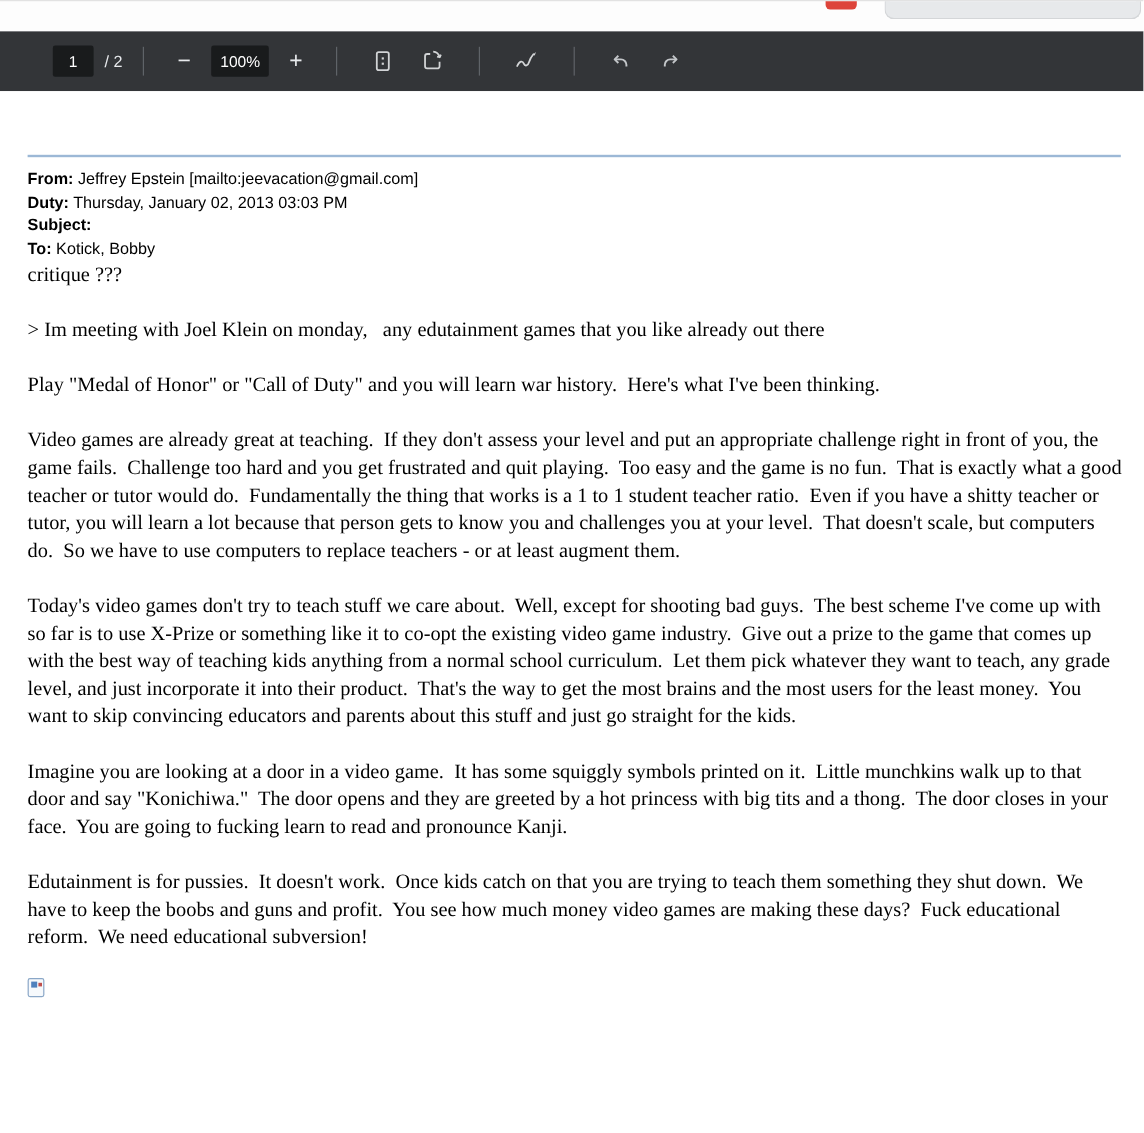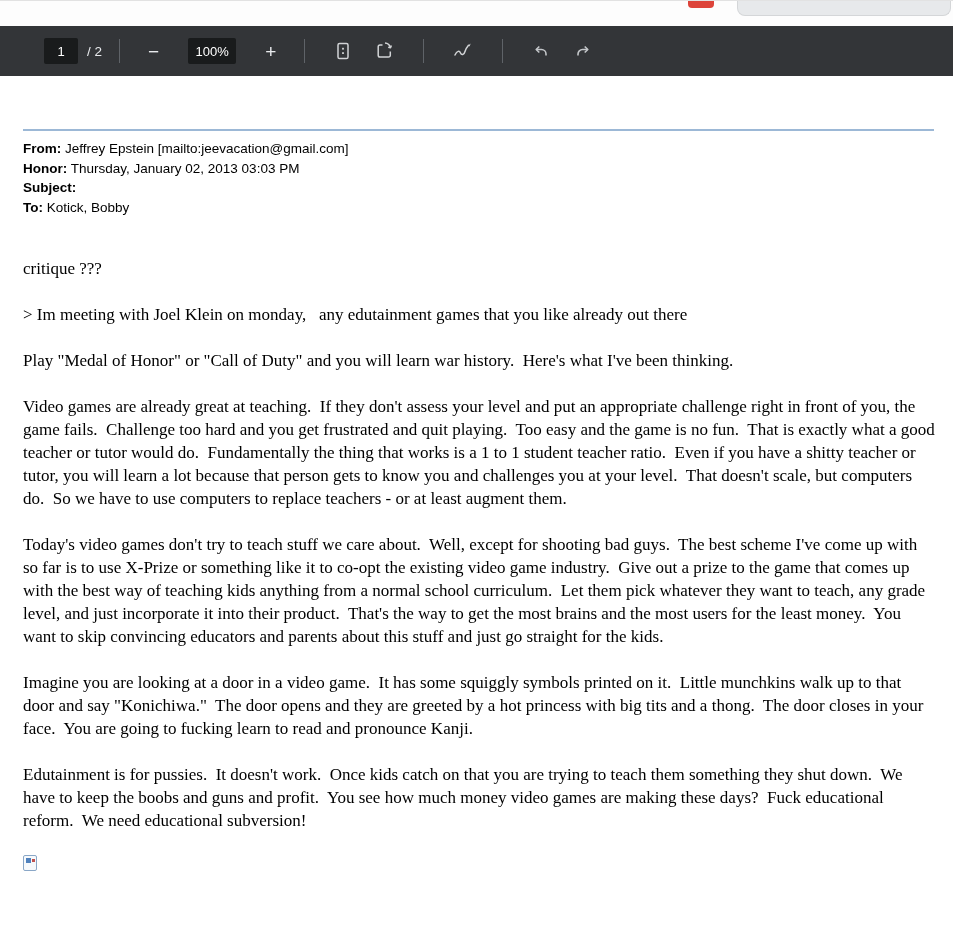--- a/index.html
+++ b/index.html
@@ -79,21 +79,21 @@
     cursor: pointer;
     font-family: "Liberation Sans", sans-serif;
   }
   .zoom-box {
     width: 48px; height: 26px;
     background: #191b1c;
     border-radius: 2px;
     color: #fff;
     font-size: 13px;
     display: flex; align-items: center; justify-content: center;
-    margin: 0 18px;
+    margin: 0 6px;
   }
   .icon-btn {
     background: transparent;
     border: none;
     padding: 4px;
     margin: 0 7px;
     cursor: pointer;
     display: flex; align-items: center; justify-content: center;
   }
   .icon-btn svg { display: block; }
@@ -119,21 +119,20 @@
     color: #000;
   }
   .hdr-row { white-space: pre-wrap; }
   .hdr-label { font-weight: bold; }
   .email-body {
     font-family: "Liberation Serif", serif;
     font-size: 17px;
     line-height: 23px;
     color: #000;
     width: 912px;
-    margin-top: 40px;
   }
   .email-body p {
     margin: 0 0 23px 0;
     white-space: pre-wrap;
   }
   .attachment-icon {
     width: 14px; height: 16px;
     border: 1px solid #8aa7c7;
     border-radius: 2px;
     position: relative;
@@ -226,21 +225,21 @@
         </svg>
       </span>
     </button>
   </div>
 
   <div class="doc">
     <hr class="blue-line">
 
     <div class="email-header">
       <div class="hdr-row"><span class="hdr-label">From:</span><span> Jeffrey Epstein [mailto:jeevacation@gmail.com]</span></div>
-      <div class="hdr-row"><span class="hdr-label">Honor:</span><span> Thursday, January 02, 2013 03:03 PM</span></div>
+      <div class="hdr-row"><span class="hdr-label">Duty:</span><span> Thursday, January 02, 2013 03:03 PM</span></div>
       <div class="hdr-row"><span class="hdr-label">Subject:</span><span> </span></div>
       <div class="hdr-row"><span class="hdr-label">To:</span><span> Kotick, Bobby</span></div>
     </div>
 
     <div class="email-body">
         <p>critique ???</p>
         <p>&gt; Im meeting with Joel Klein on monday,   any edutainment games that you like already out there</p>
         <p>Play "Medal of Honor" or "Call of Duty" and you will learn war history.  Here's what I've been thinking.</p>
         <p>Video games are already great at teaching.  If they don't assess your level and put an appropriate challenge right in front of you, the game fails.  Challenge too hard and you get frustrated and quit playing.  Too easy and the game is no fun.  That is exactly what a good teacher or tutor would do.  Fundamentally the thing that works is a 1 to 1 student teacher ratio.  Even if you have a shitty teacher or tutor, you will learn a lot because that person gets to know you and challenges you at your level.  That doesn't scale, but computers do.  So we have to use computers to replace teachers - or at least augment them.</p>
         <p>Today's video games don't try to teach stuff we care about.  Well, except for shooting bad guys.  The best scheme I've come up with so far is to use X-Prize or something like it to co-opt the existing video game industry.  Give out a prize to the game that comes up with the best way of teaching kids anything from a normal school curriculum.  Let them pick whatever they want to teach, any grade level, and just incorporate it into their product.  That's the way to get the most brains and the most users for the least money.  You want to skip convincing educators and parents about this stuff and just go straight for the kids.</p>

